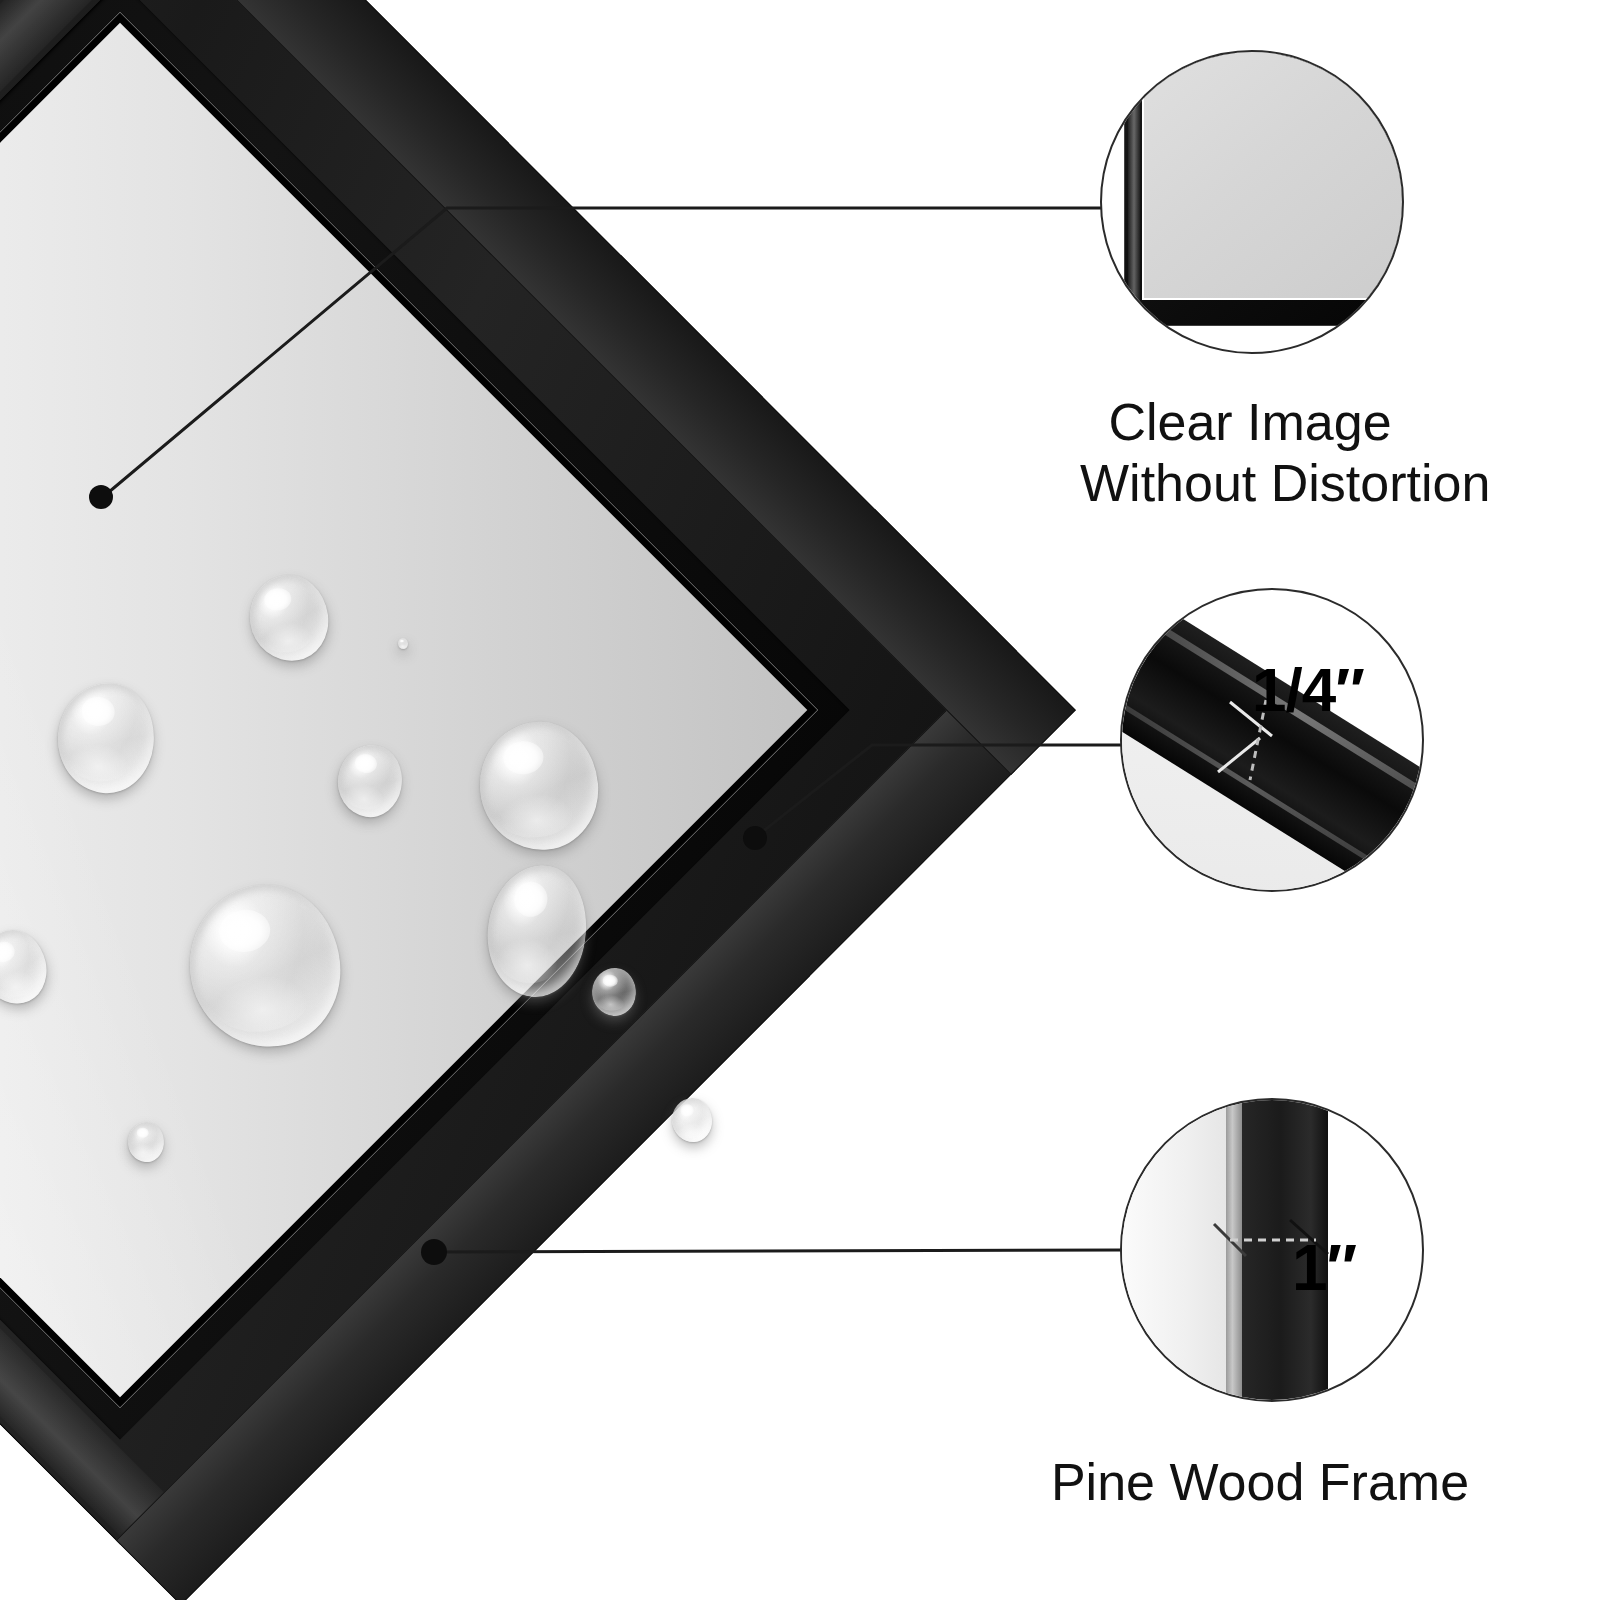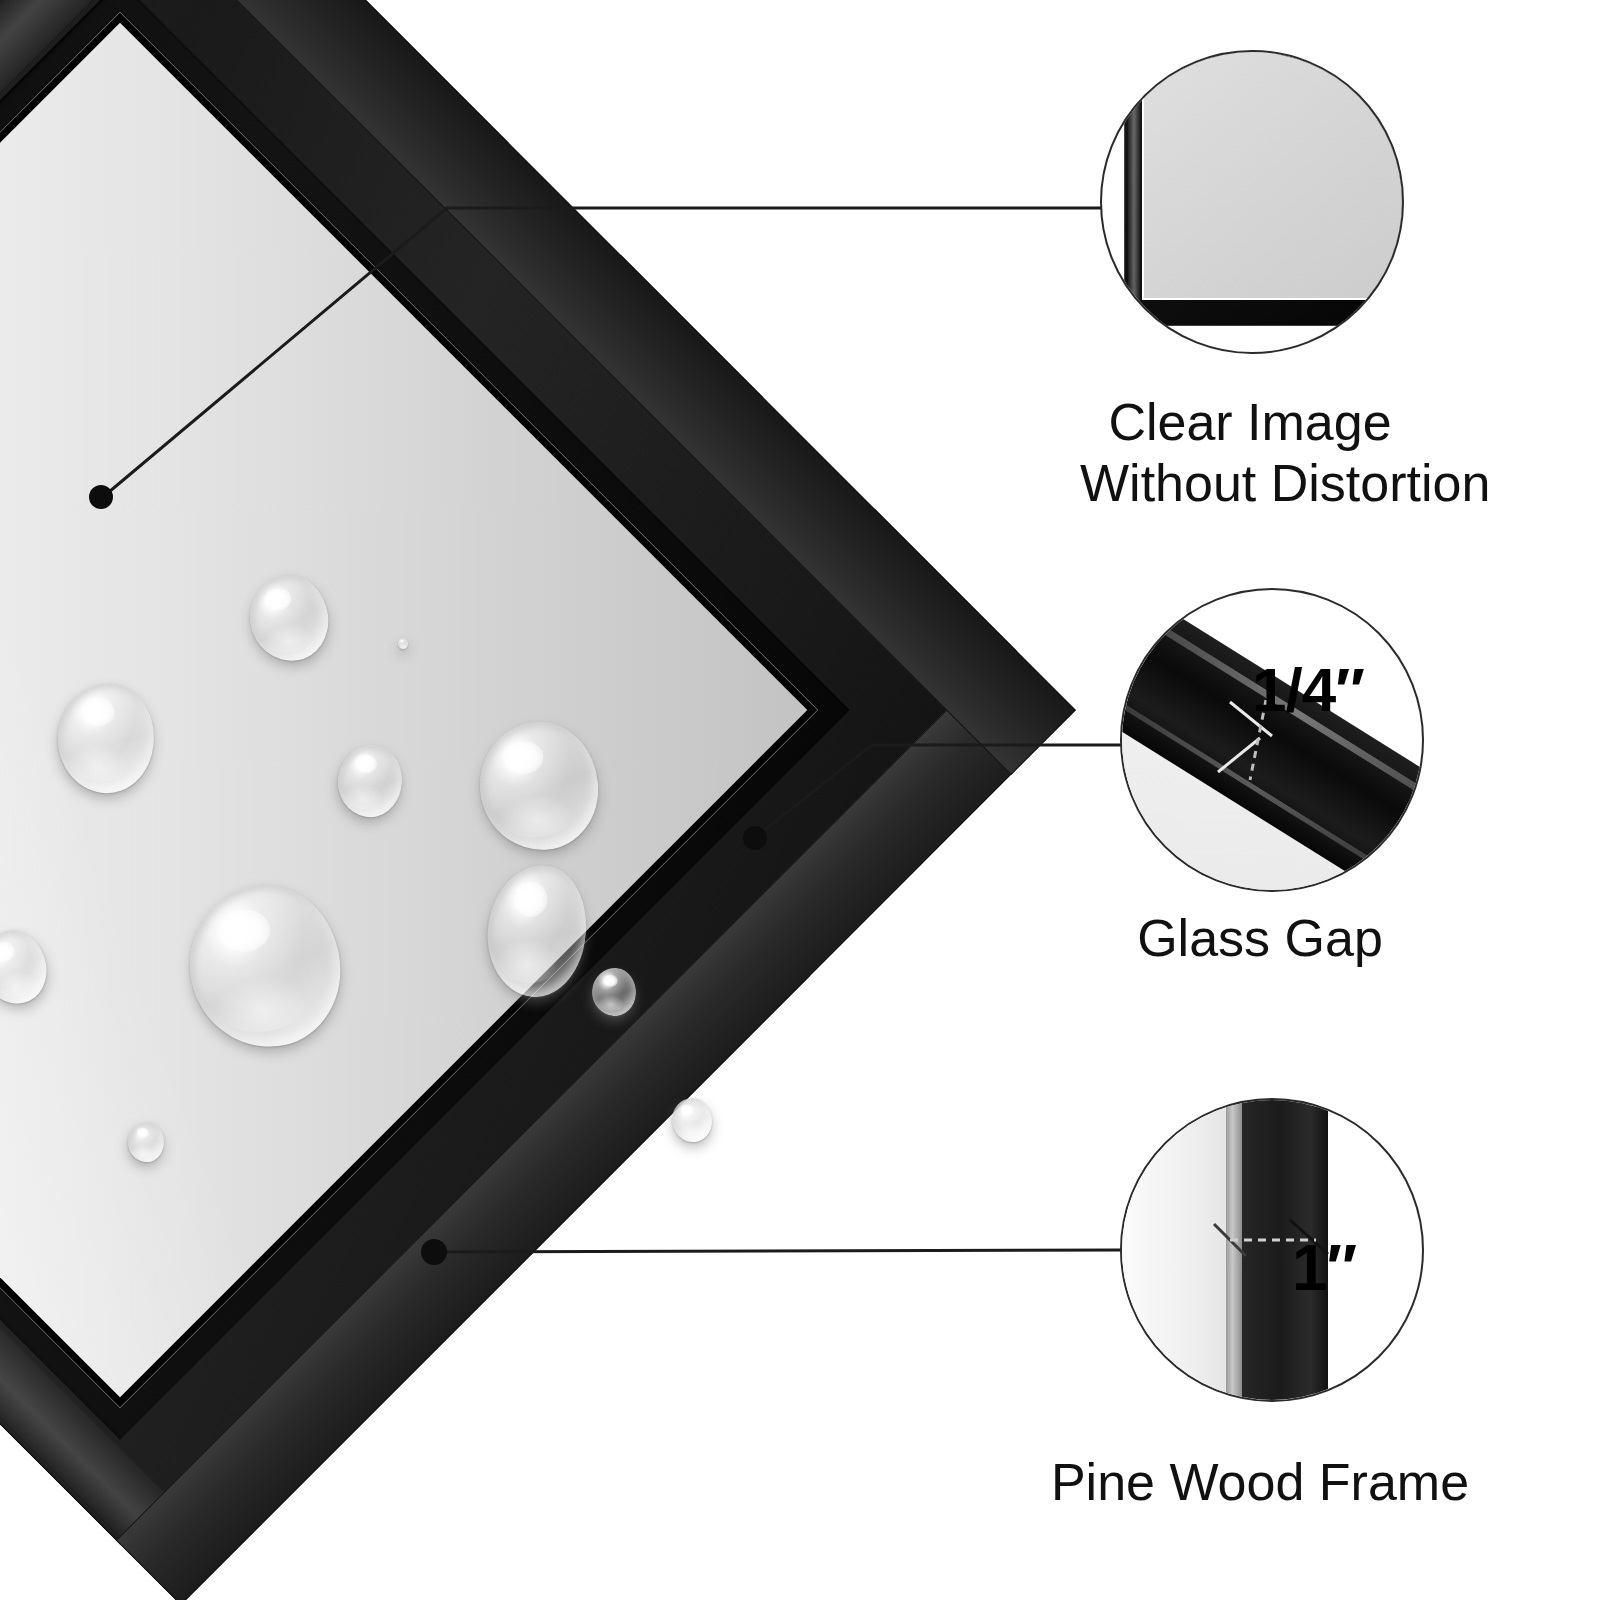--- a/index.html
+++ b/index.html
@@ -322,23 +322,20 @@
 
       <svg width="300" height="300" style="position:absolute;left:0;top:0;">
         <line x1="108" y1="112" x2="150" y2="146" stroke="#e9e9e9" stroke-width="3"></line>
         <line x1="96" y1="182" x2="138" y2="148" stroke="#e9e9e9" stroke-width="3"></line>
         <line x1="144" y1="110" x2="128" y2="190" stroke="#bdbdbd" stroke-width="3" stroke-dasharray="7 6"></line>
       </svg>
     </div>
   </div>
   <div class="dim-label" style="left:1252px; top:640px; font-size:62px;margin-top:19px;">1/4″</div>
 
-  <div class="caption" style="left:1090px; top:908px; width:340px;">
-    <div>Glass Gap</div>
-  </div>
 
   <div class="callout" style="left:1120px; top:1098px; width:300px; height:300px;">
     <div class="callout-inner">
       <div class="c3-glass"></div>
       <div class="c3-edge"></div>
       <div class="c3-wood"></div>
 
       <svg width="300" height="300" style="position:absolute;left:0;top:0;">
         <line x1="92" y1="124" x2="124" y2="156" stroke="#3a3a3a" stroke-width="3"></line>
         <line x1="206" y1="154" x2="168" y2="120" stroke="#111" stroke-width="3"></line>

